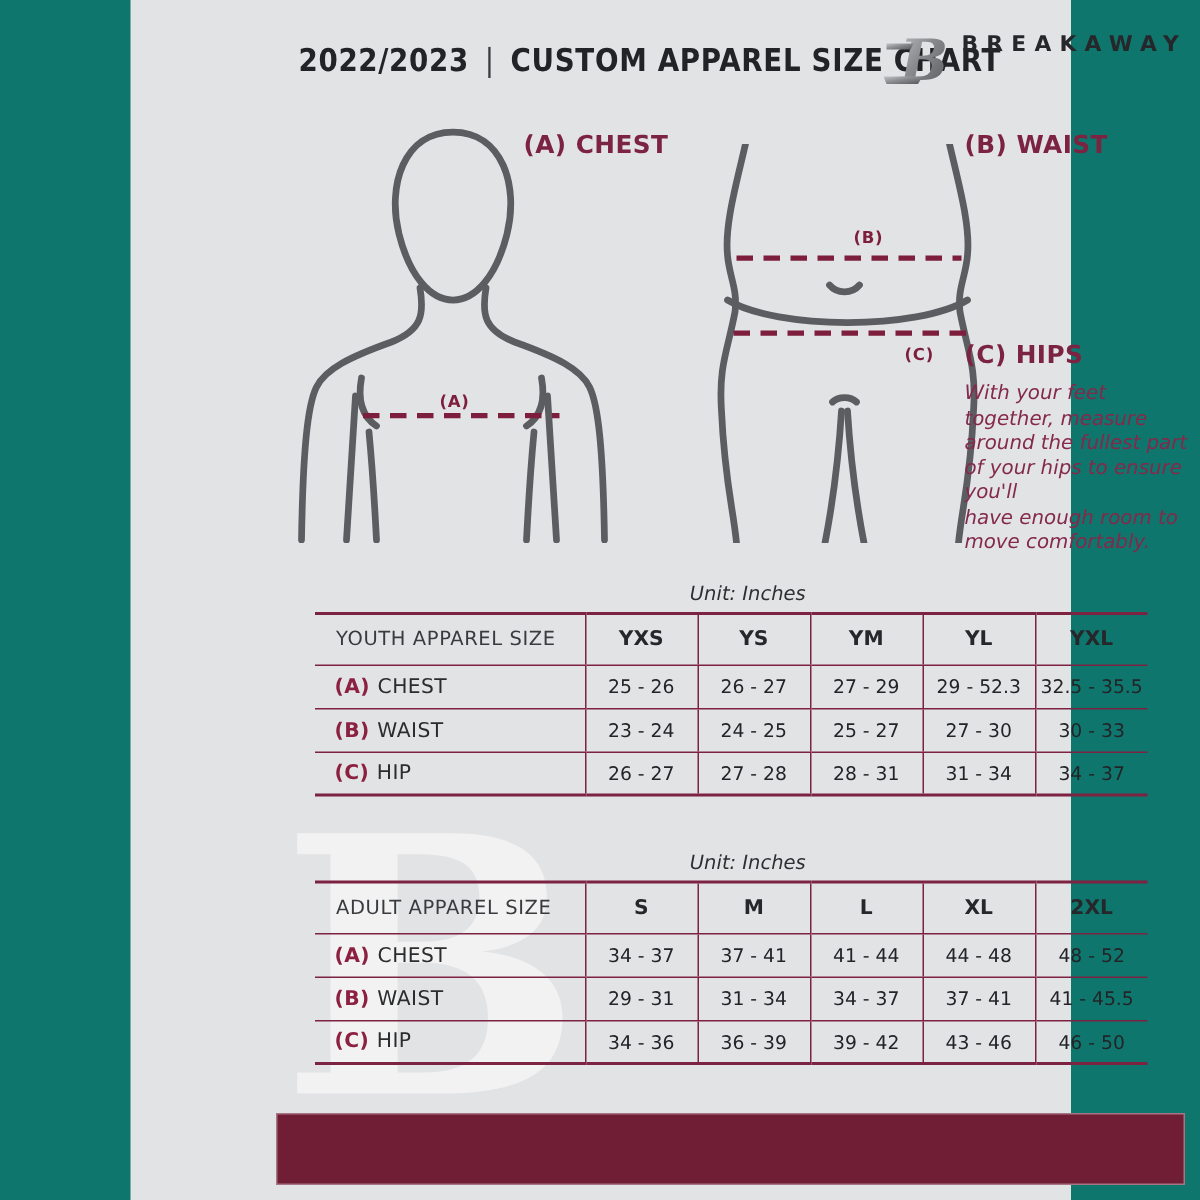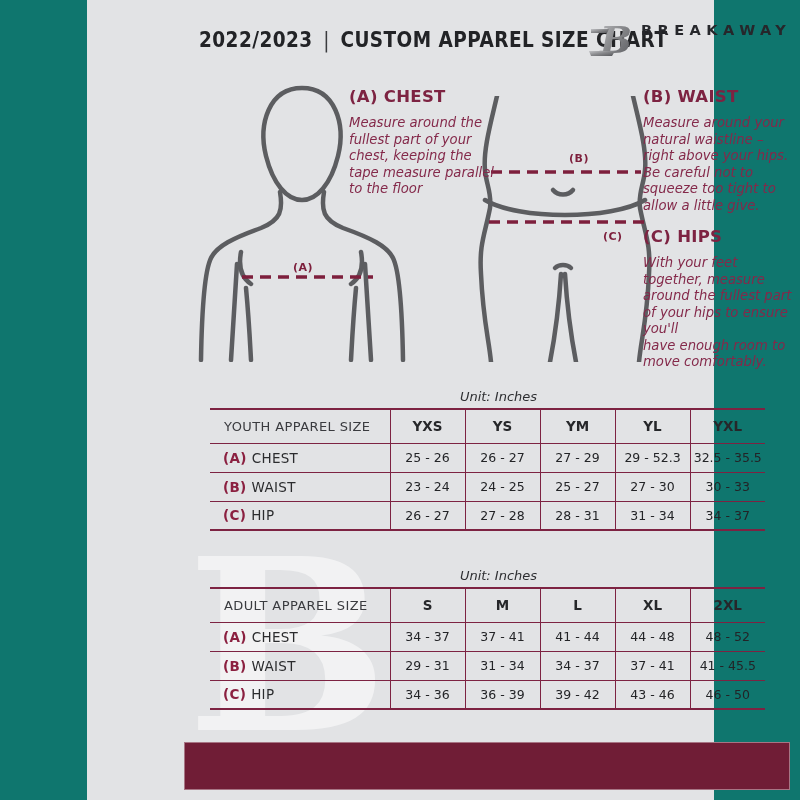--- a/index.html
+++ b/index.html
@@ -105,34 +105,23 @@
       <path class="fig-stroke" d="M88,178 C86,210 82,240 77,266"></path>
       <path class="fig-stroke" d="M92,178 C94,210 98,240 103,266"></path>
       <line class="dash" x1="18" y1="76" x2="168" y2="76"></line>
       <line class="dash" x1="16" y1="126" x2="174" y2="126"></line>
     </svg>
     <span class="marker" style="left:482px;top:152px;">(B)</span>
     <span class="marker" style="left:516px;top:230px;">(C)</span>
 
     <div class="guide-block" style="left:262px;top:87px;width:150px;">
       <div class="guide-head">(A) CHEST</div>
-      <div class="guide-body">Measure around the
-fullest part of your
-chest, keeping the
-tape measure parallel
-to the floor</div>
     </div>
     <div class="guide-block" style="left:556px;top:87px;width:158px;">
       <div class="guide-head">(B) WAIST</div>
-      <div class="guide-body">Measure around your
-natural waistline –
-right above your hips.
-Be careful not to
-squeeze too tight to
-allow a little give.</div>
     </div>
     <div class="guide-block" style="left:556px;top:227px;width:162px;">
       <div class="guide-head">(C) HIPS</div>
       <div class="guide-body">With your feet
 together, measure
 around the fullest part
 of your hips to ensure
 you'll
 have enough room to
 move comfortably.</div>

